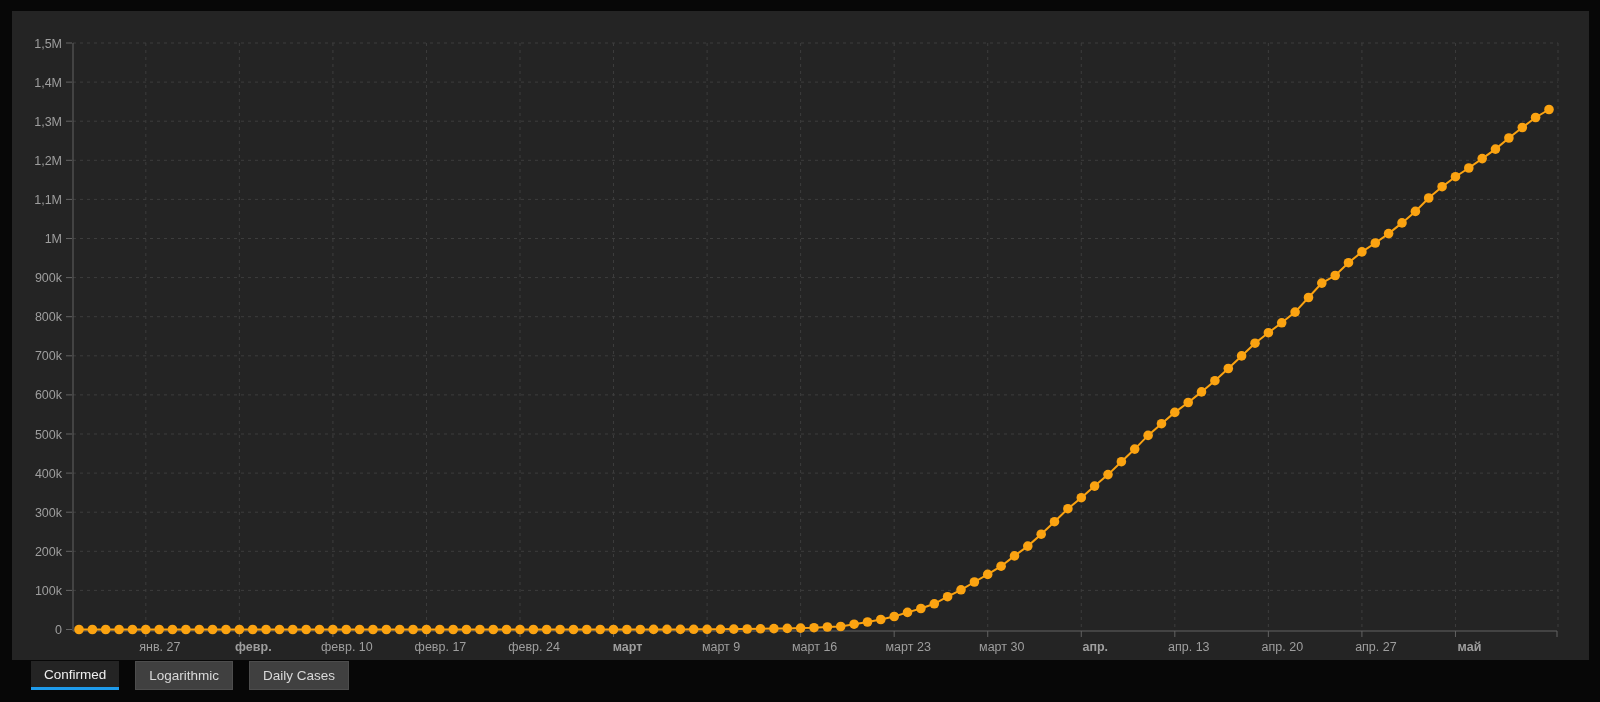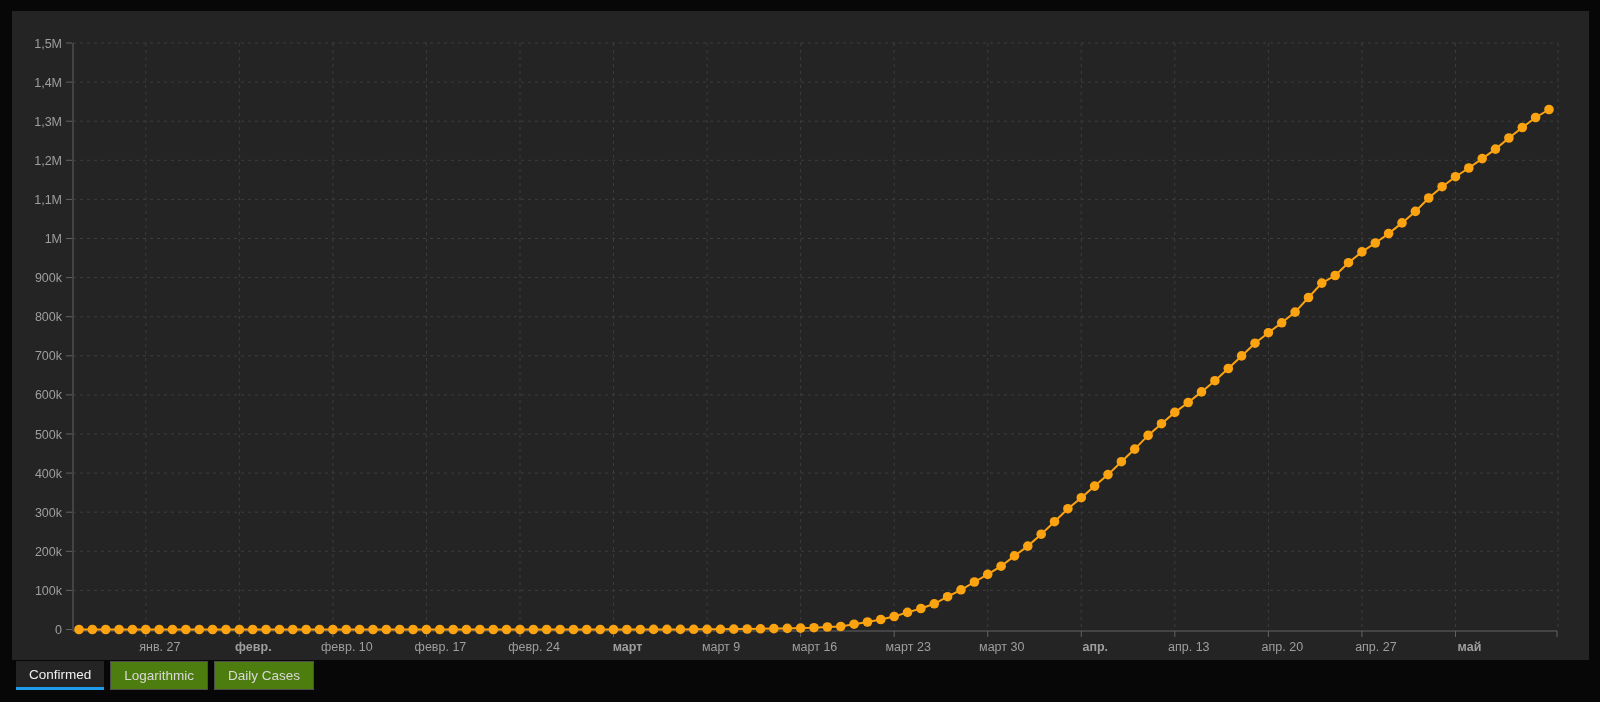--- a/index.html
+++ b/index.html
@@ -1,22 +1,22 @@
 <!DOCTYPE html>
 <html><head>
 <meta charset="utf-8">
 <style>
   html,body{margin:0;padding:0;background:#070707;width:1600px;height:702px;overflow:hidden;
     font-family:"Liberation Sans",sans-serif;}
   .stage{position:relative;width:1600px;height:702px;background:#070707;}
   .panel{position:absolute;left:12px;top:11px;width:1577px;height:649px;background:#242424;}
   svg{display:block;}
-  .tabbar{position:absolute;left:16px;top:661px;display:flex;gap:6px;height:29px;}
+  .tabbar{position:absolute;left:31px;top:661px;display:flex;gap:16px;height:29px;}
   .tab{box-sizing:border-box;height:29px;display:flex;align-items:center;justify-content:center;
-    padding:0 13px;font-size:13.5px;color:#d9d9d9;background:#4d7c0f;
+    padding:0 13px;font-size:13.5px;color:#d9d9d9;background:#404040;
     border:1px solid #4d4d4d;cursor:pointer;white-space:nowrap;}
   .tab.active{background:#242424;border:none;border-bottom:3px solid #1e9beb;color:#efefef;}
 </style>
 </head>
 <body>
 
 <div class="stage">
   <div class="panel">
     <svg id="chart" width="1577" height="649" viewBox="0 0 1577 649">
         <g>

